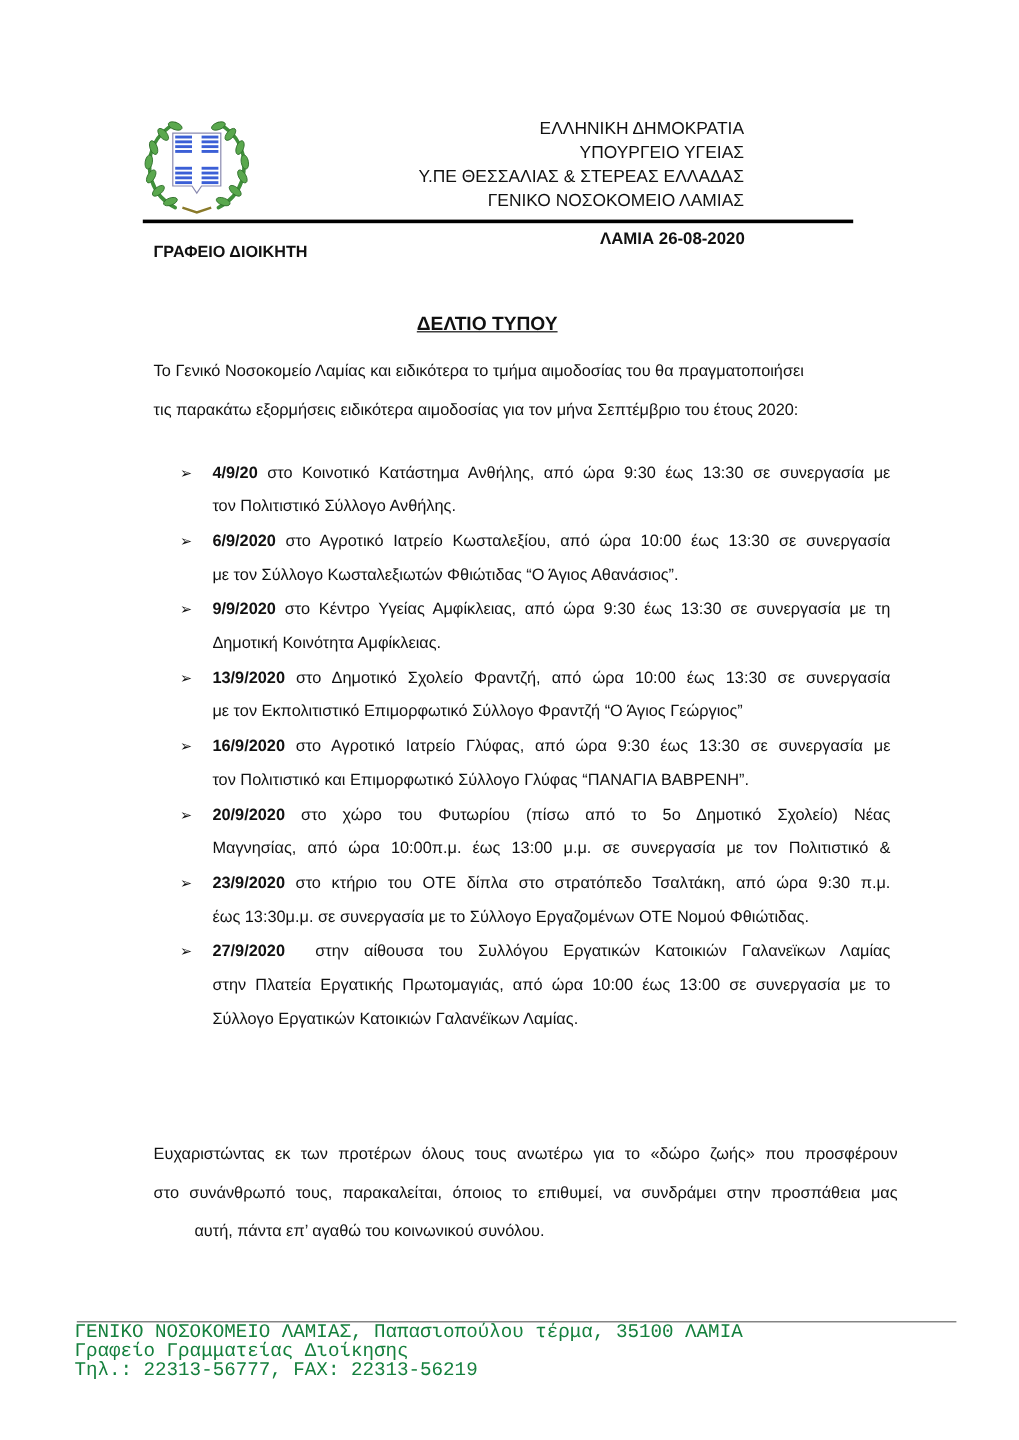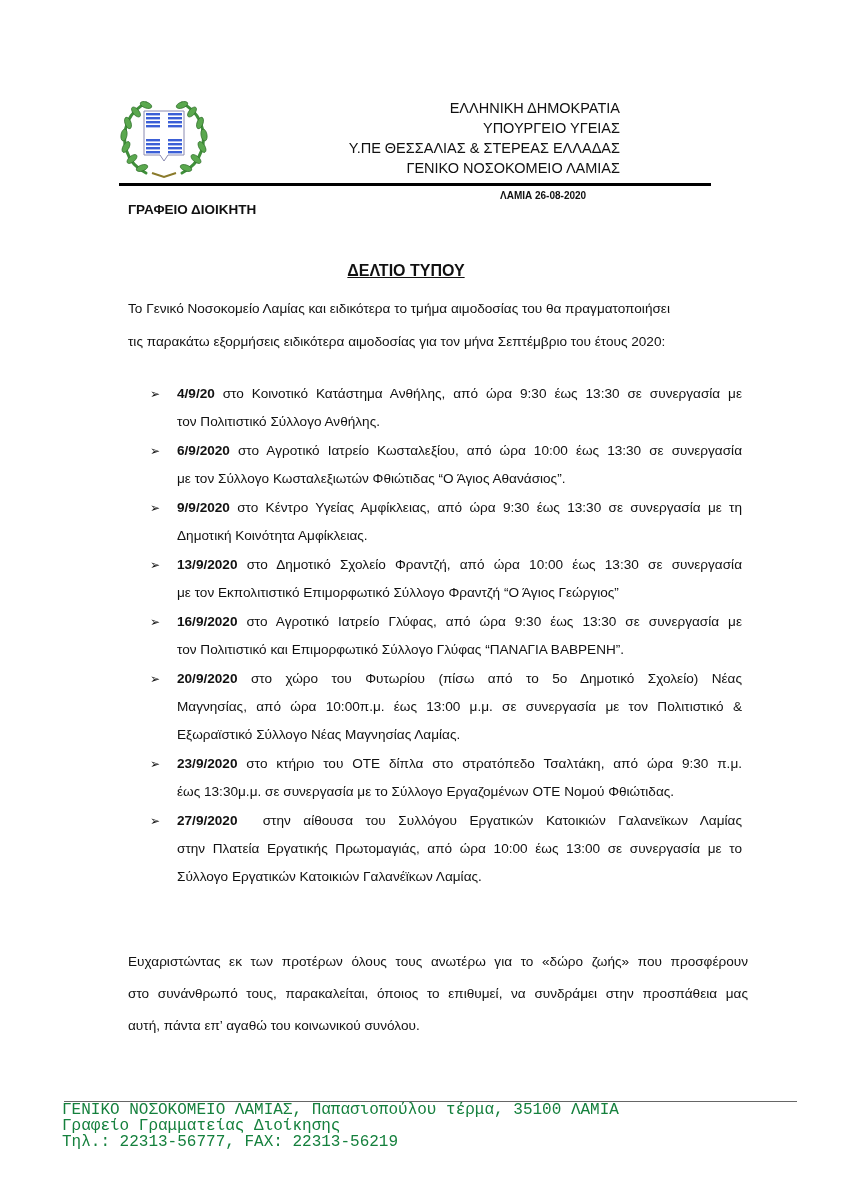--- a/index.html
+++ b/index.html
@@ -8,41 +8,41 @@
 
     .page { position: absolute; left: 0; top: 0; width: 849px; height: 1200px; background: #fff; }
 
     
     .emblem { position: absolute; left: 116px; top: 97px; width: 96px; height: 84px; }
 
     
     .header-block { position: absolute; left: 330px; top: 98px; width: 290px; text-align: right; font-size: 14.5px; line-height: 20px; color: #111; }
     .header-rule { position: absolute; left: 119px; top: 183px; width: 592px; height: 3px; background: #000; }
     .office-label { position: absolute; left: 128px; top: 202px; font-weight: bold; font-size: 13.5px; color: #111; }
-    .date-label { position: absolute; left: 500px; top: 190px; font-weight: bold; font-size: 10px; color: #111; }
+    .date-label { position: absolute; left: 500px; top: 190px; font-weight: bold; font-size: 14px; color: #111; }
 
     
     .doc-title { position: absolute; left: 0; width: 812px; top: 262px; text-align: center; font-weight: bold; font-size: 16px; text-decoration: underline; color: #111; }
 
     
     .intro { position: absolute; left: 128px; top: 292px; width: 620px; font-size: 13.6px; line-height: 33px; text-align: justify; color: #111; }
     .intro-line { display: block; white-space: nowrap; }
 
     
     .events { position: absolute; left: 150px; top: 380px; width: 592px; list-style: none; }
     .event { position: relative; padding-left: 27px; font-size: 13.6px; line-height: 28px; color: #111; }
     .event .bullet { position: absolute; left: 0; top: 0; font-size: 12px; }
     .event .line { display: block; white-space: nowrap; text-align: justify; text-align-last: justify; }
     .event .line.last { text-align-last: left; }
     .event b { font-weight: bold; }
 
     
     .closing { position: absolute; left: 128px; top: 946px; width: 620px; font-size: 13.6px; line-height: 32px; color: #111; }
     .closing .line { display: block; white-space: nowrap; text-align: justify; text-align-last: justify; }
-    .closing .line.last { text-align-last: left; }
+    .closing .line.last { text-align-last: left; margin-left: 34px; }
 
     
     .footer-rule { position: absolute; left: 64px; top: 1101px; width: 733px; height: 1px; background: #666; }
     .footer { position: absolute; left: 62px; top: 1102px; font-family: Liberation Mono, monospace; font-size: 16px; line-height: 16px; color: #15803d; }
     .footer div { white-space: nowrap; }
   </style>
 </head>
 <body>
 
 <div class="page">
@@ -134,21 +134,20 @@
       </li>
       <li class="event" style="margin-bottom: 1px;">
         <span class="bullet">➢</span>
         <span class="line"><b>16/9/2020</b><span style="white-space: pre;"> στο Αγροτικό Ιατρείο Γλύφας, από ώρα 9:30 έως 13:30 σε συνεργασία με</span></span>
         <span class="line last">τον Πολιτιστικό και Επιμορφωτικό Σύλλογο Γλύφας  “ΠΑΝΑΓΙΑ ΒΑΒΡΕΝΗ”.</span>
       </li>
       <li class="event" style="margin-bottom: 1px;">
         <span class="bullet">➢</span>
         <span class="line"><b>20/9/2020</b><span style="white-space: pre;"> στο χώρο του Φυτωρίου (πίσω από το 5ο Δημοτικό Σχολείο) Νέας</span></span>
         <span class="line">Μαγνησίας, από ώρα 10:00π.μ. έως 13:00 μ.μ. σε συνεργασία με τον Πολιτιστικό &amp;</span>
-        <span class="line last">Εξωραϊστικό Σύλλογο Νέας Μαγνησίας Λαμίας.</span>
       </li>
       <li class="event" style="margin-bottom: 1px;">
         <span class="bullet">➢</span>
         <span class="line"><b>23/9/2020</b><span style="white-space: pre;"> στο κτήριο του ΟΤΕ δίπλα στο στρατόπεδο Τσαλτάκη, από ώρα 9:30 π.μ.</span></span>
         <span class="line last">έως 13:30μ.μ. σε συνεργασία με το Σύλλογο Εργαζομένων ΟΤΕ Νομού Φθιώτιδας.</span>
       </li>
       <li class="event" style="margin-bottom: 1px;">
         <span class="bullet">➢</span>
         <span class="line"><b>27/9/2020</b><span style="white-space: pre;">  στην αίθουσα του Συλλόγου Εργατικών Κατοικιών Γαλανεϊκων Λαμίας</span></span>
         <span class="line">στην Πλατεία Εργατικής Πρωτομαγιάς, από ώρα 10:00 έως 13:00 σε συνεργασία με το</span>

